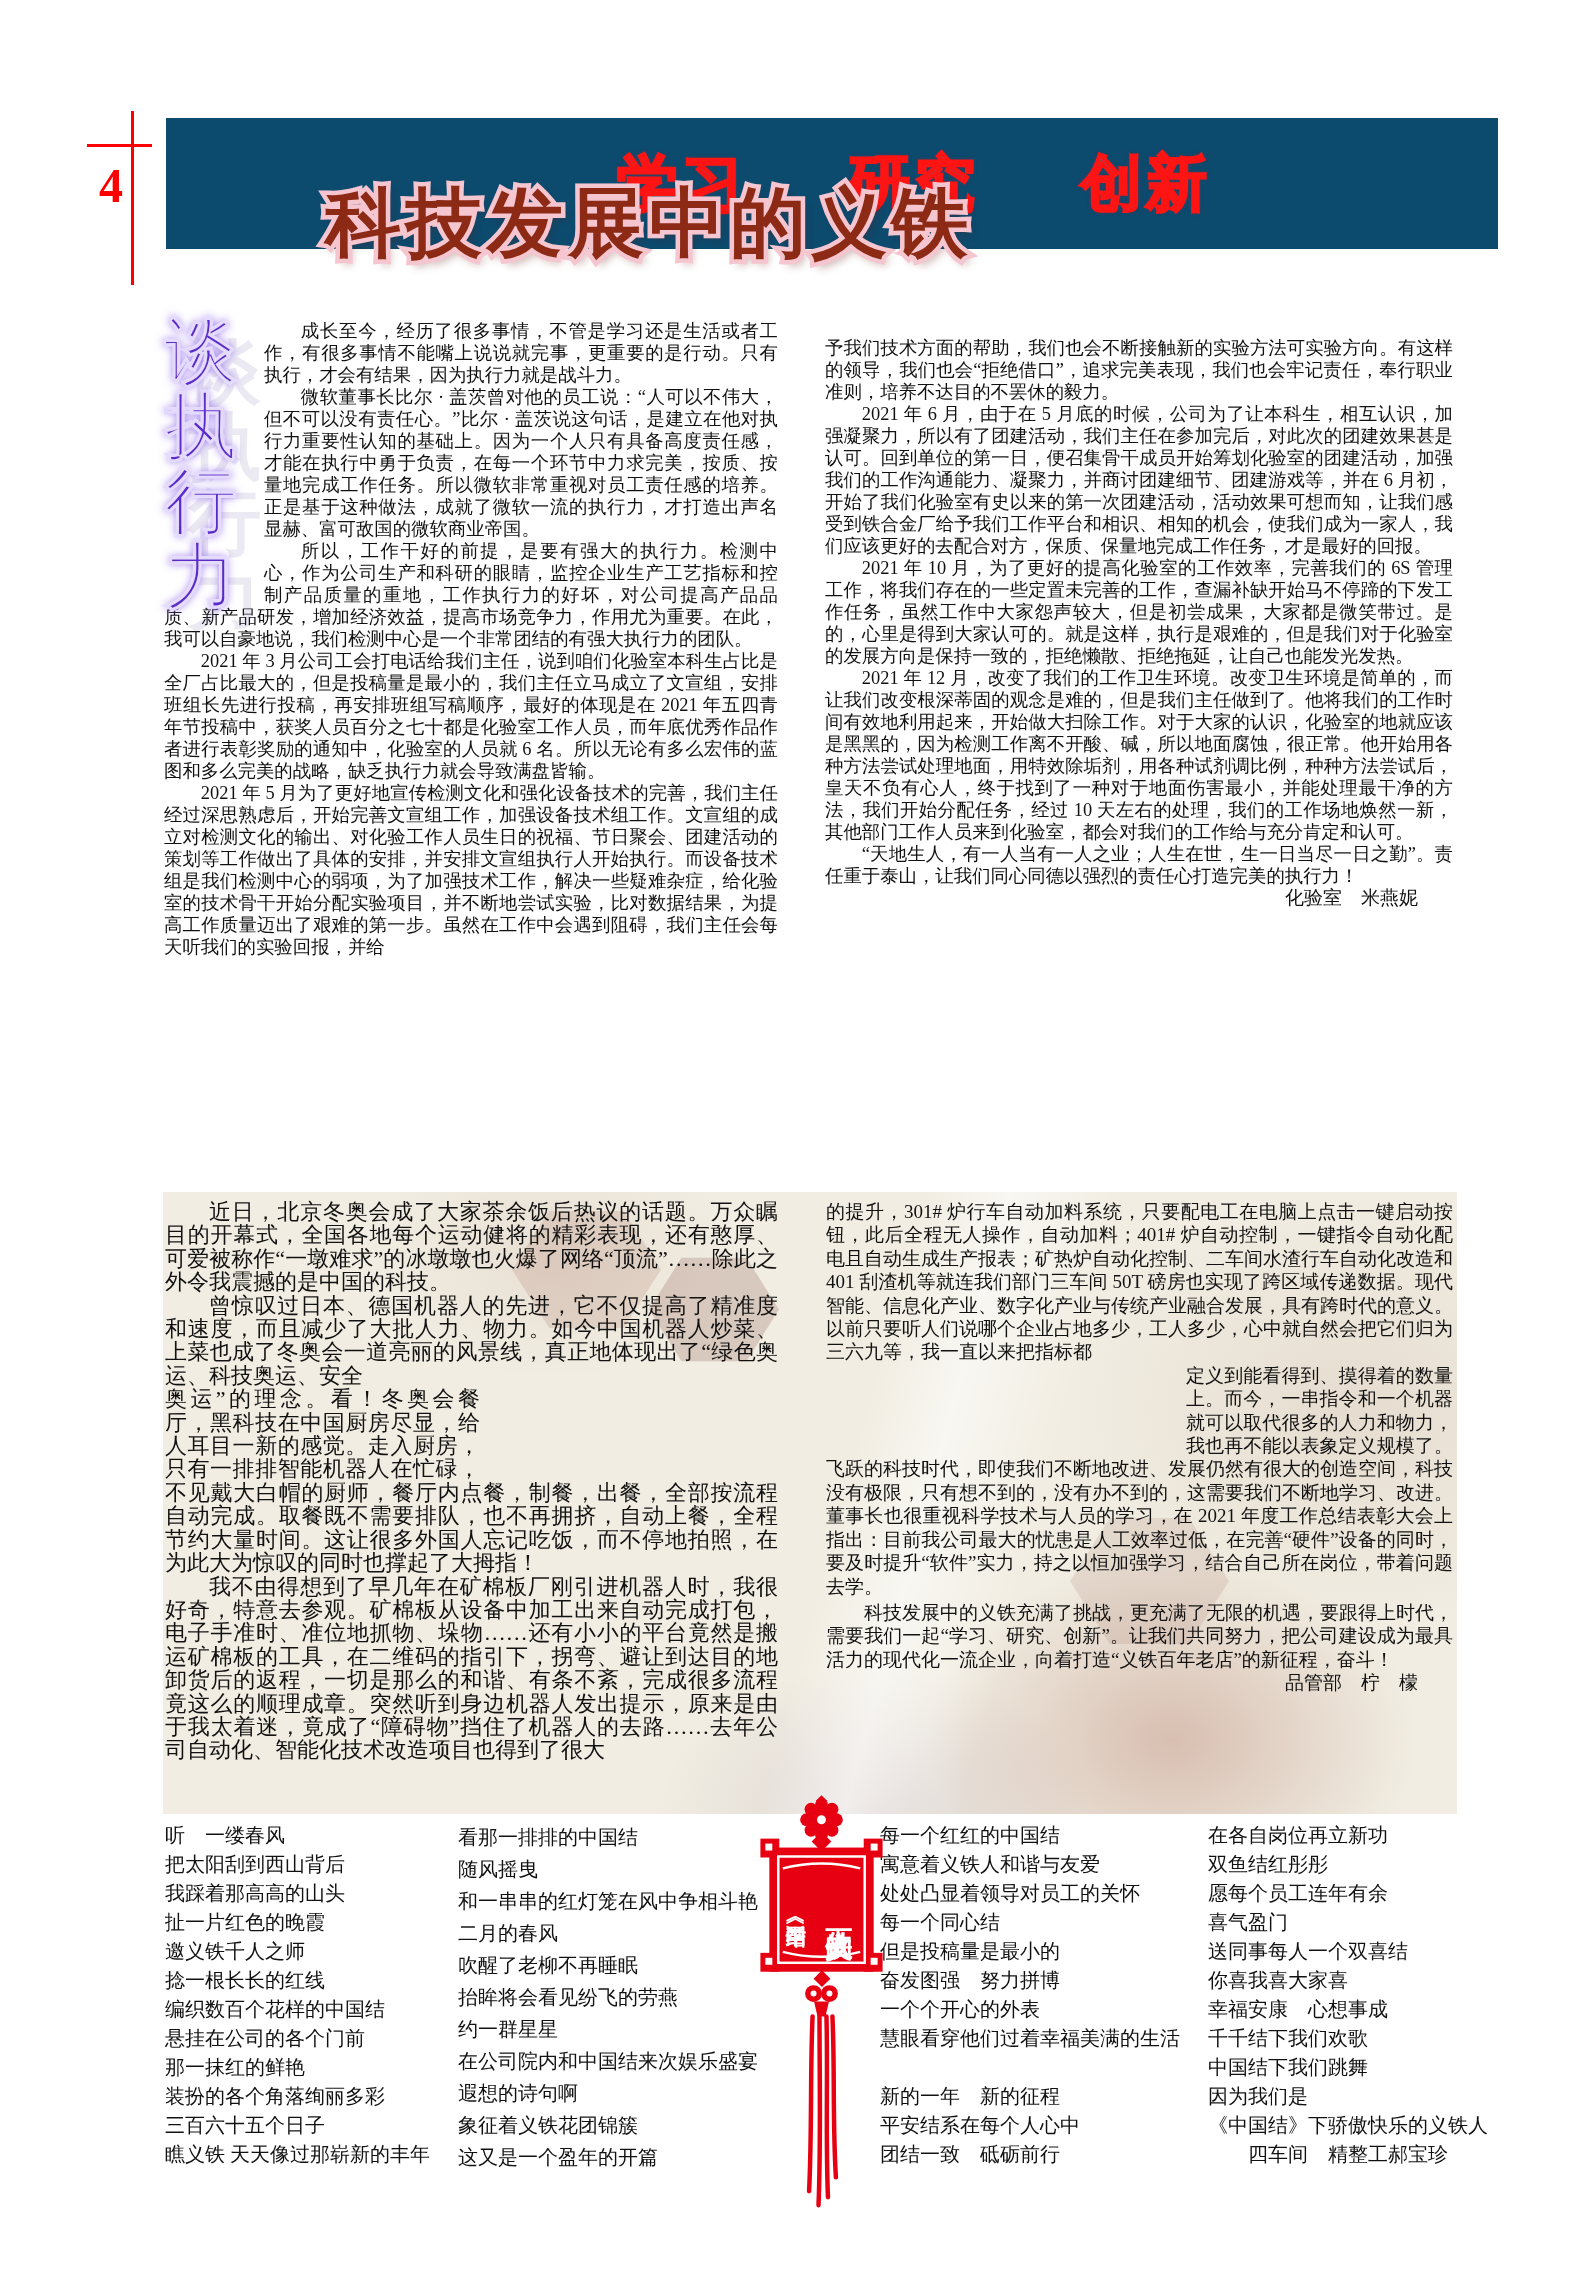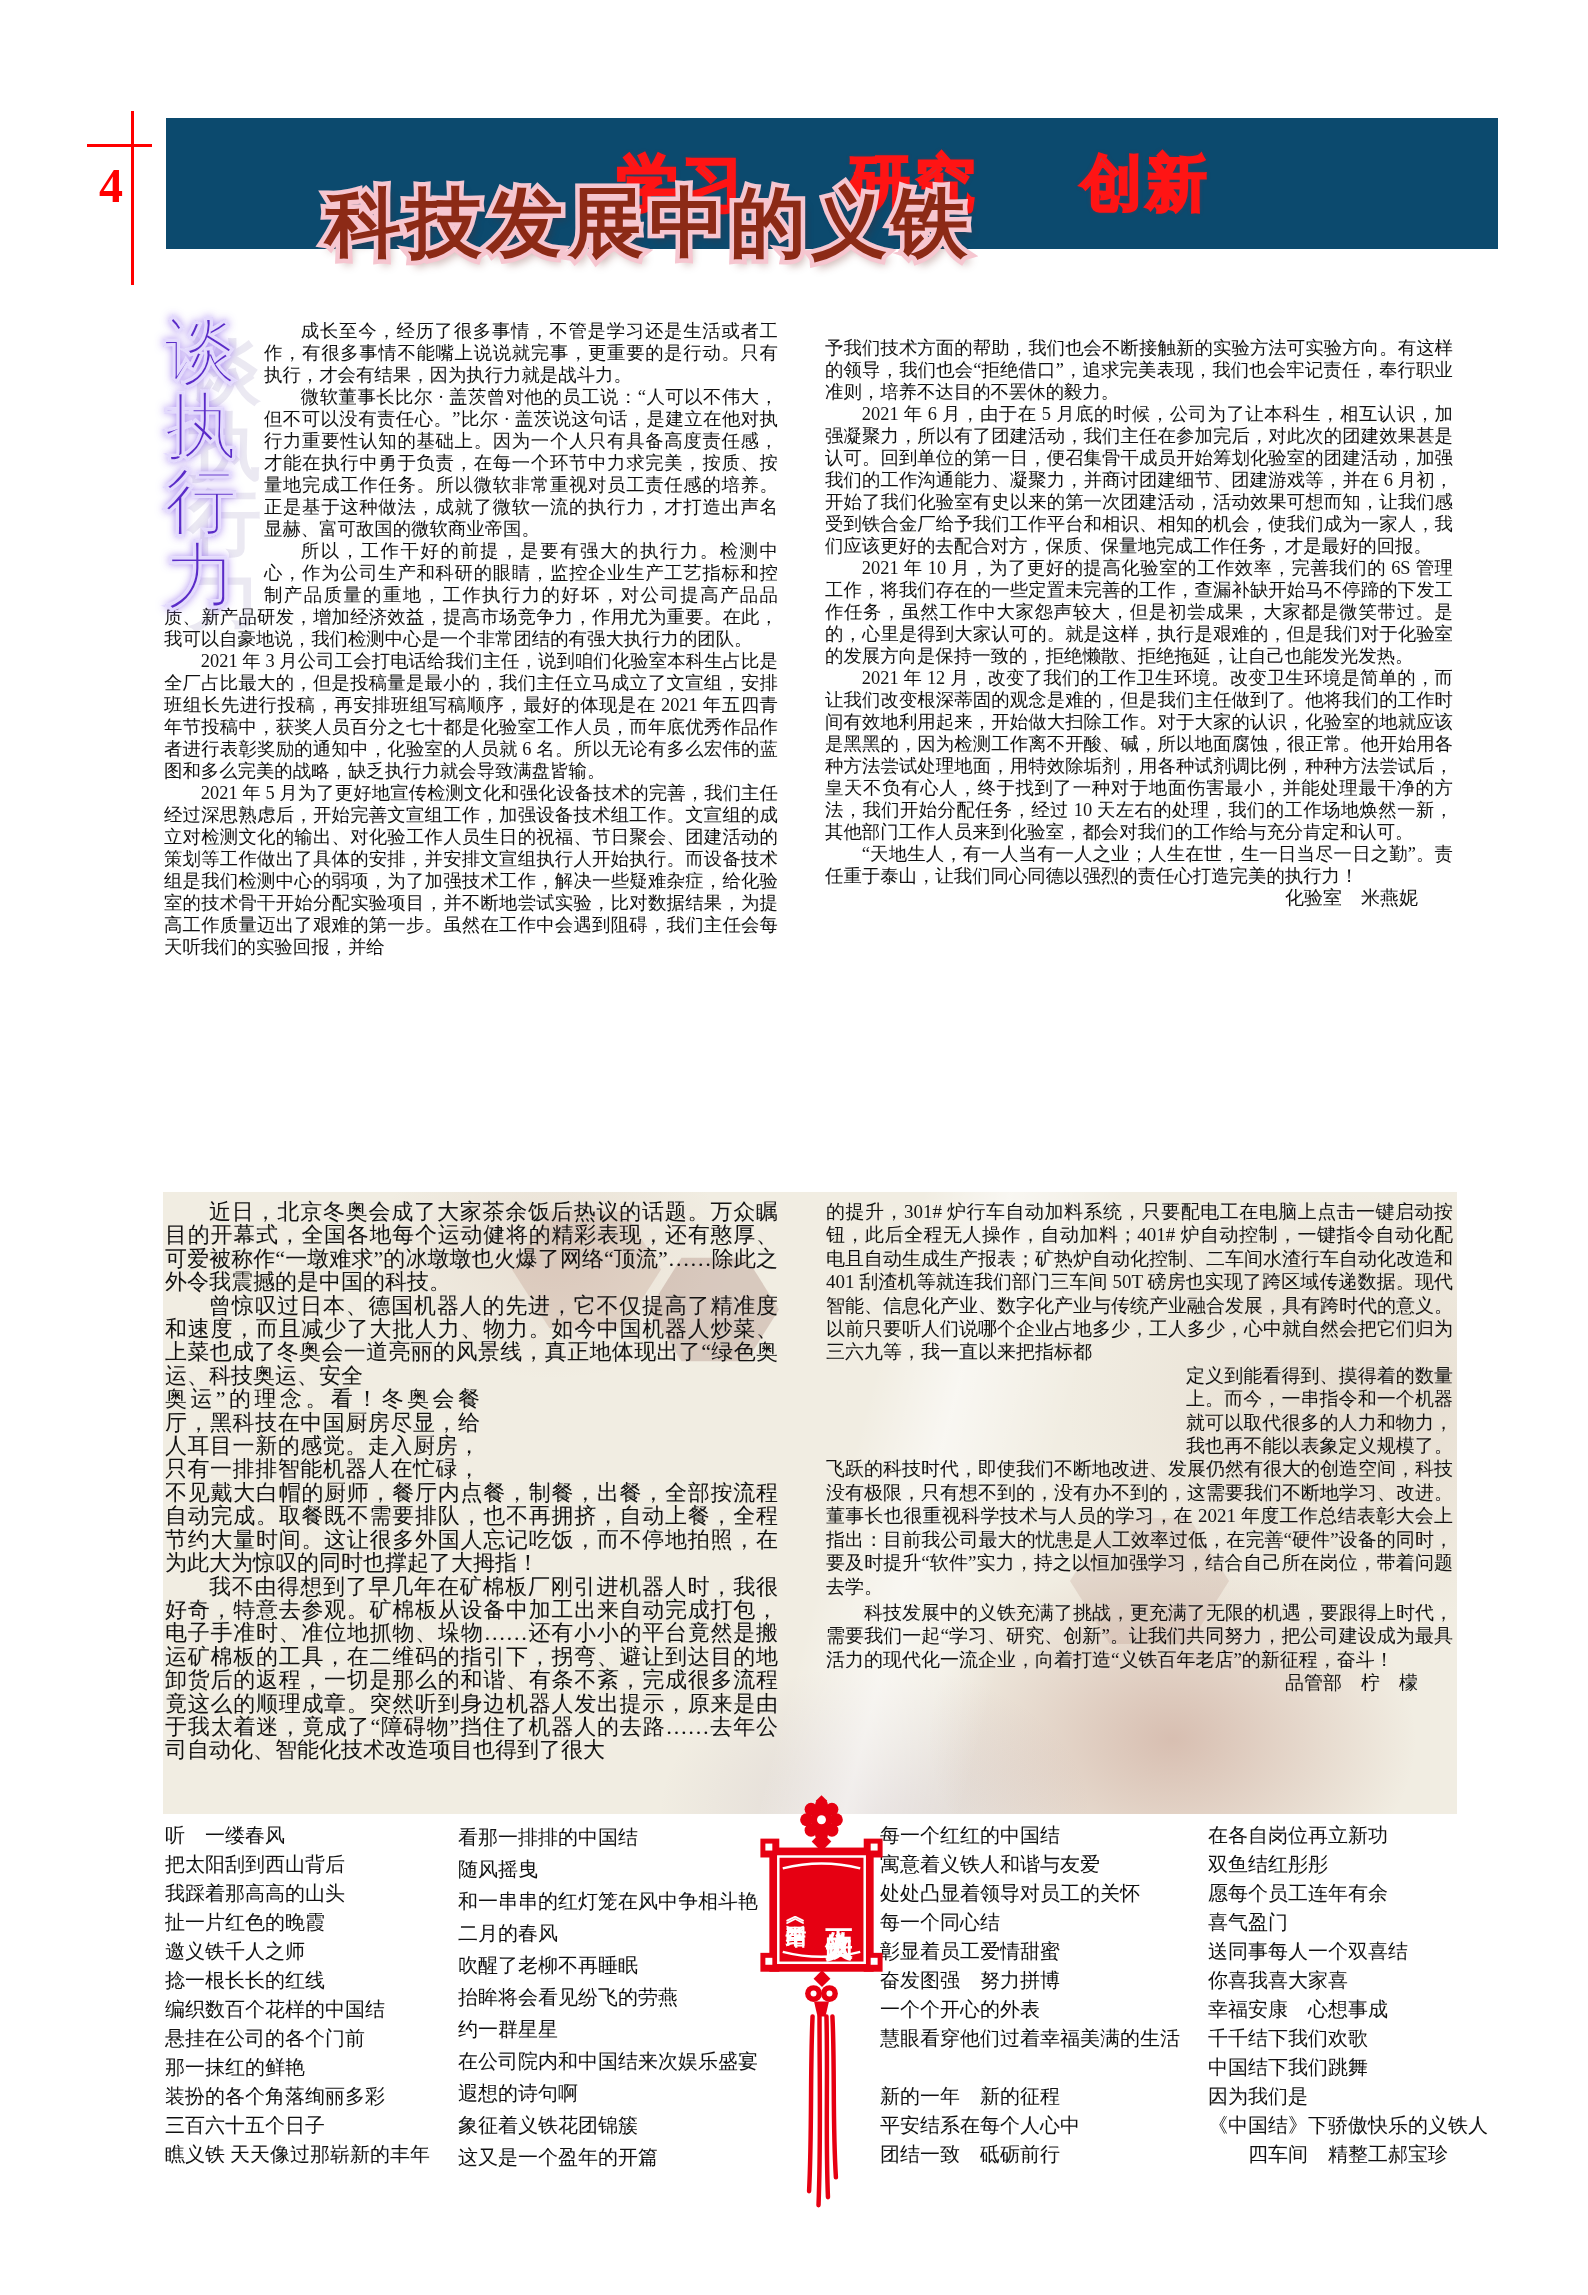--- a/index.html
+++ b/index.html
@@ -169,21 +169,21 @@
         <div class="poem-line">在公司院内和中国结来次娱乐盛宴</div>
         <div class="poem-line">遐想的诗句啊</div>
         <div class="poem-line">象征着义铁花团锦簇</div>
         <div class="poem-line">这又是一个盈年的开篇</div>
       </div>
     <div class="poem-col p3">
         <div class="poem-line">每一个红红的中国结</div>
         <div class="poem-line">寓意着义铁人和谐与友爱</div>
         <div class="poem-line">处处凸显着领导对员工的关怀</div>
         <div class="poem-line">每一个同心结</div>
-        <div class="poem-line">彰显着员工爱情甜蜜</div>
+        <div class="poem-line">但是投稿量是最小的</div>
         <div class="poem-line">奋发图强　努力拼博</div>
         <div class="poem-line">一个个开心的外表</div>
         <div class="poem-line">慧眼看穿他们过着幸福美满的生活</div>
         <div class="poem-line">&nbsp;</div>
         <div class="poem-line">新的一年　新的征程</div>
         <div class="poem-line">平安结系在每个人心中</div>
         <div class="poem-line">团结一致　砥砺前行</div>
       </div>
     <div class="poem-col p4">
         <div class="poem-line">在各自岗位再立新功</div>

